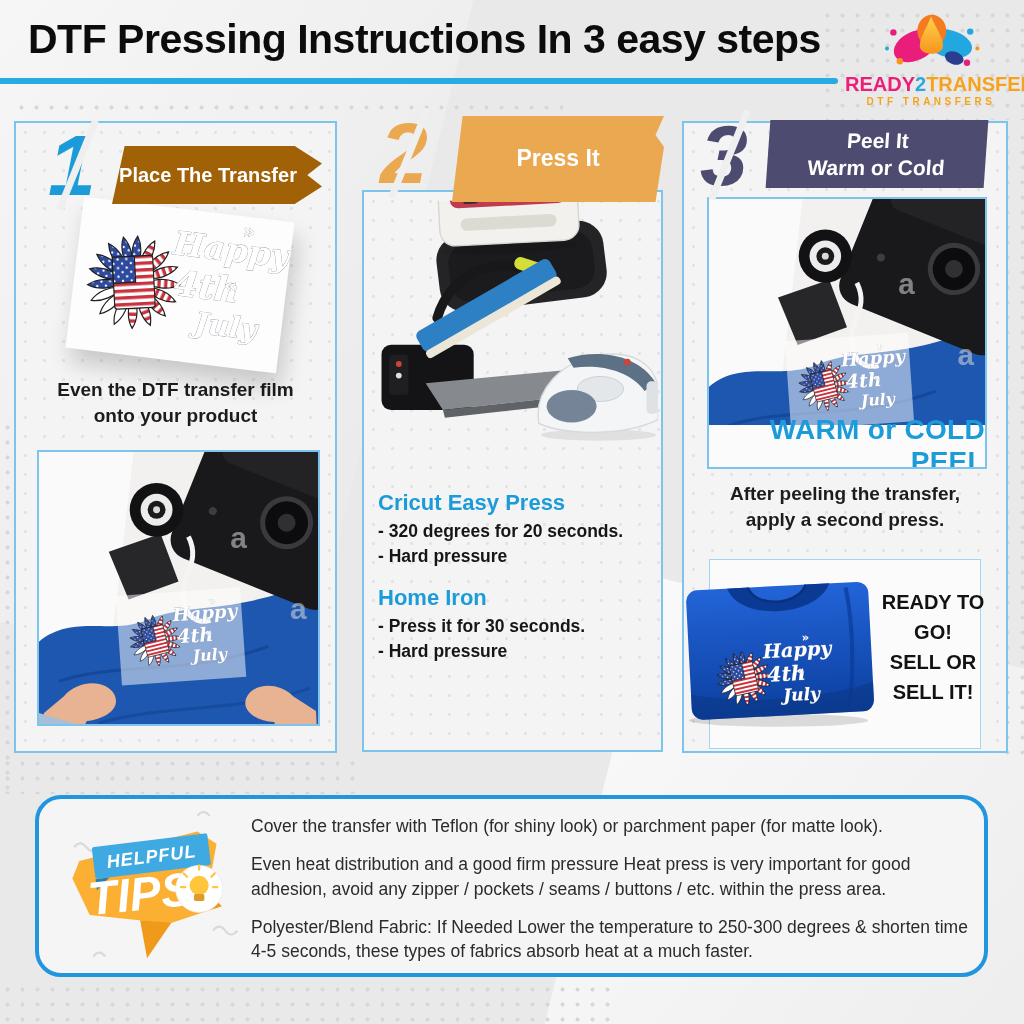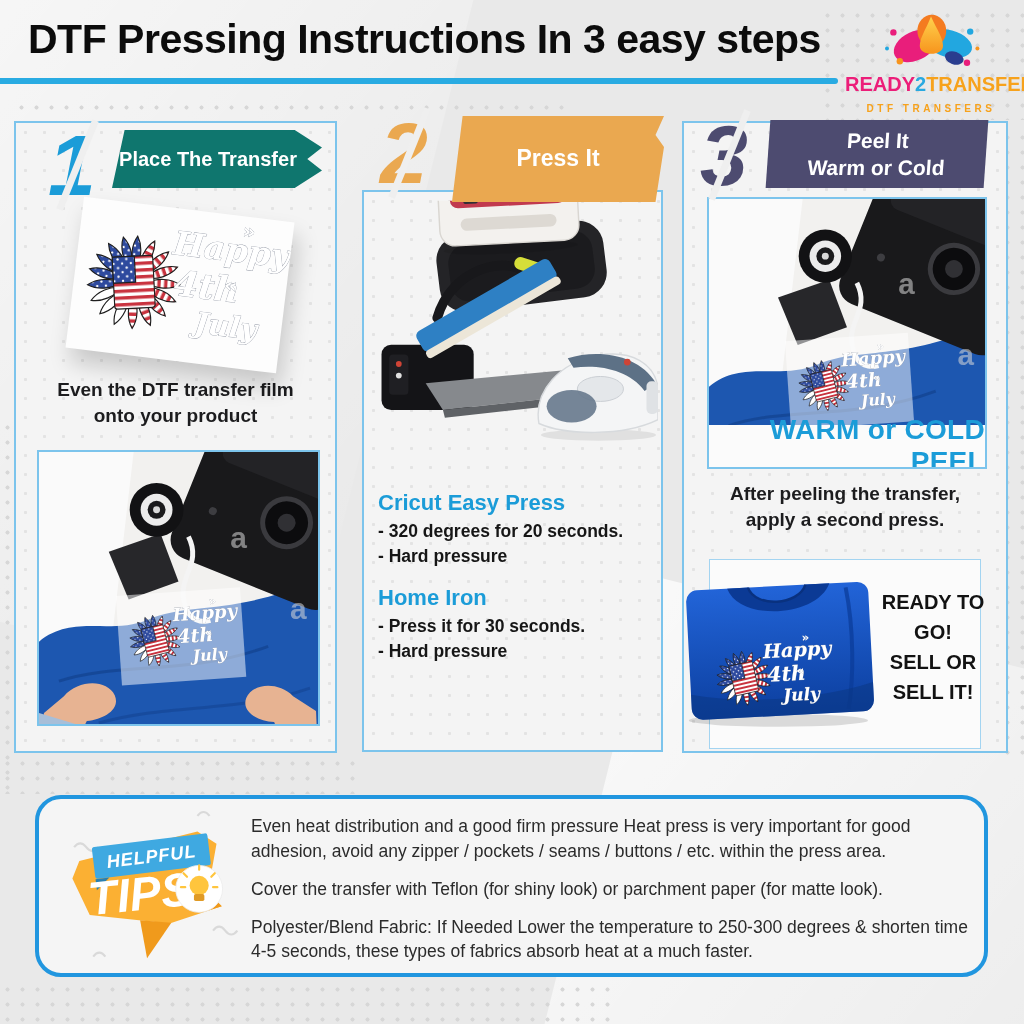--- a/index.html
+++ b/index.html
@@ -15,37 +15,37 @@
 
   
   .title { position:absolute; left:28px; top:16px; width:830px; font-size:41px; font-weight:900; letter-spacing:-0.5px; color:#0c0c0c; }
   .title-underline { position:absolute; left:0; top:78px; width:838px; height:6px; background:#29abe2; border-radius:0 3px 3px 0; }
   .logo { position:absolute; left:845px; top:6px; width:172px; height:108px; text-align:center; }
   .logo svg { display:block; margin:0 auto; }
   .logo-text { font-size:20px; font-weight:800; letter-spacing:0; line-height:1; margin-top:-4px; }
   .logo-text .lp1 { color:#ec1e79; }
   .logo-text .lp2 { color:#29a9e0; }
   .logo-text .lp3 { color:#f7a21c; }
-  .logo-tag { font-size:10px; font-weight:700; color:#f7a21c; letter-spacing:3.5px; margin-top:9px; }
+  .logo-tag { font-size:10px; font-weight:700; color:#f7a21c; letter-spacing:3.5px; margin-top:2px; }
 
   
   .panel { position:absolute; background:#f4f4f4; border:2px solid #7cc4ec;
            background-image:radial-gradient(circle, #e3e3e3 1.3px, transparent 1.8px); background-size:19px 19px; }
   .panel1 { left:14px; top:121px; width:323px; height:632px; }
   .panel2 { left:362px; top:190px; width:301px; height:562px; }
   .panel3 { left:682px; top:121px; width:326px; height:632px; }
 
   
   .step-num { position:absolute; font-size:86px; font-weight:900; font-style:italic; line-height:1; z-index:6; }
   .step-num::after { content:""; position:absolute; left:54%; top:-6%; width:7px; height:112%; background:#efefef; transform:rotate(22deg); }
   .num1 { left:48px; top:122px; color:#1b9cd8; }
   .num2 { left:380px; top:110px; color:#eaa850; }
   .num3 { left:700px; top:112px; color:#4d4b70; }
   .ribbon { position:absolute; z-index:5; display:flex; flex-direction:column; align-items:center; justify-content:center; color:#fff; }
-  .ribbon1 { left:112px; top:130px; width:210px; height:58px; background:#0f766e;
+  .ribbon1 { left:112px; top:146px; width:210px; height:58px; background:#a16207;
              clip-path:polygon(6% 0, 87% 0, 100% 30%, 93% 50%, 100% 70%, 87% 100%, 0 100%); font-size:20px; font-weight:800; }
   .ribbon1 span { padding-right:18px; }
   .ribbon2 { left:452px; top:116px; width:212px; height:86px; background:#eaa850;
              clip-path:polygon(5% 0, 100% 0, 96% 22%, 100% 36%, 96% 100%, 0 100%); }
   .ribbon2 .r2-title { font-size:23px; font-weight:800; margin-bottom:2px; }
   .ribbon2 .r2-sub { font-size:12.5px; font-weight:700; color:#272727; line-height:1.25; text-align:center; }
   .ribbon3 { left:768px; top:120px; width:218px; height:68px; background:#4d4b70; transform:skewX(-4deg);
              font-size:21px; font-weight:800; line-height:1.3; }
 
   
@@ -353,19 +353,19 @@
       <rect x="146" y="98" width="12" height="8" rx="2" fill="#e09a25"></rect>
       <g stroke="#ffc53d" stroke-width="2.5" stroke-linecap="round">
         <line x1="152" y1="70" x2="152" y2="65"></line>
           <line x1="138" y1="78" x2="134" y2="74"></line>
         <line x1="166" y1="78" x2="170" y2="74"></line>
           <line x1="136" y1="90" x2="131" y2="90"></line>
         <line x1="168" y1="90" x2="173" y2="90"></line>
       </g>
     </svg>
     <div class="tips-text">
+      <p>Cover the transfer with Teflon (for shiny look) or parchment paper (for matte look).</p>
       <p>Even heat distribution and a good firm pressure Heat press is very important for good adhesion, avoid any zipper / pockets / seams / buttons / etc. within the press area.</p>
-      <p>Cover the transfer with Teflon (for shiny look) or parchment paper (for matte look).</p>
       <p>Polyester/Blend Fabric: If Needed Lower the temperature to 250-300 degrees &amp; shorten time 4-5 seconds, these types of fabrics absorb heat at a much faster.</p>
     </div>
   </section>
 
 </div>
 
 </body></html>

